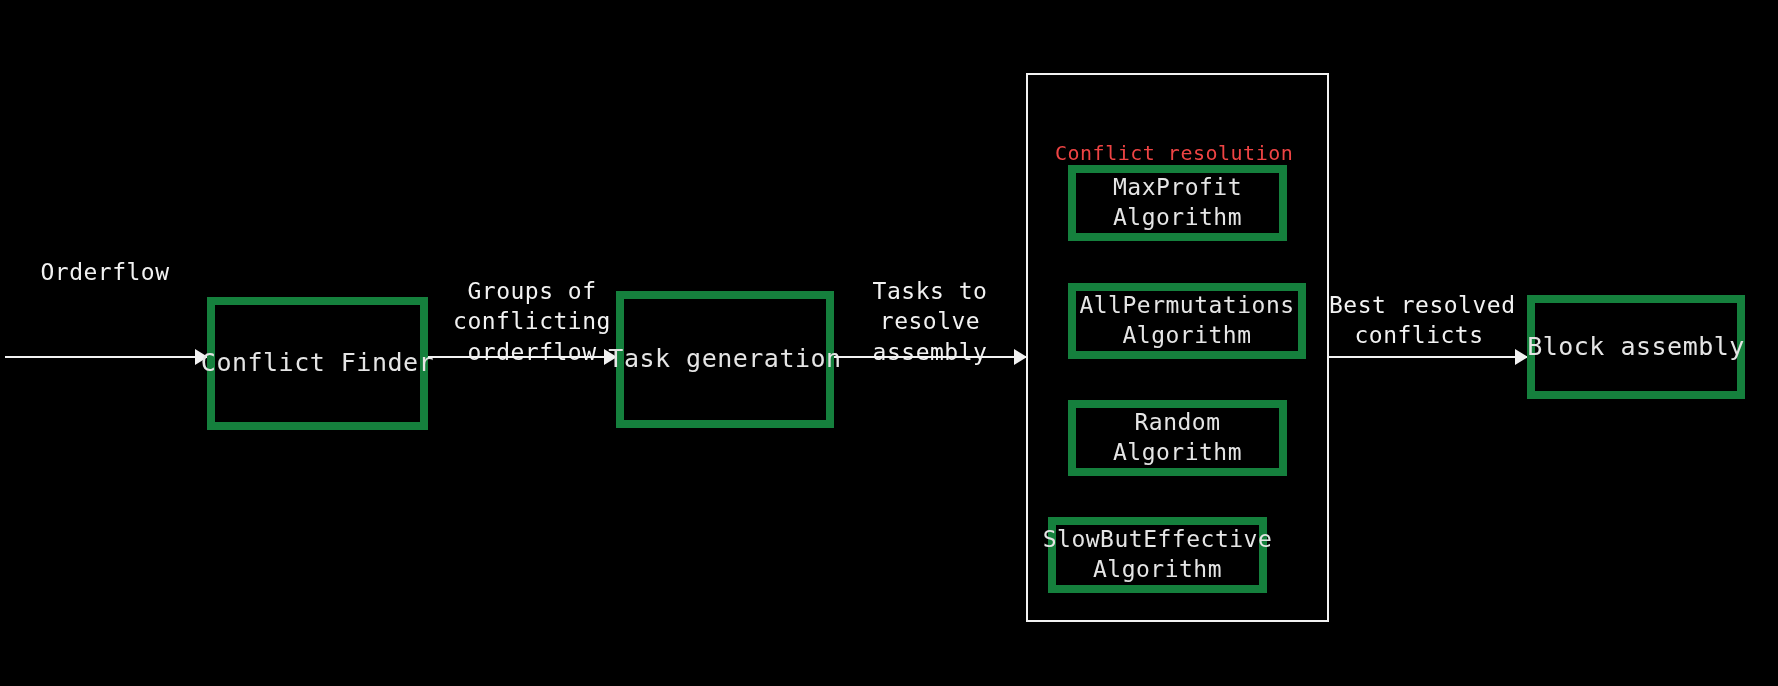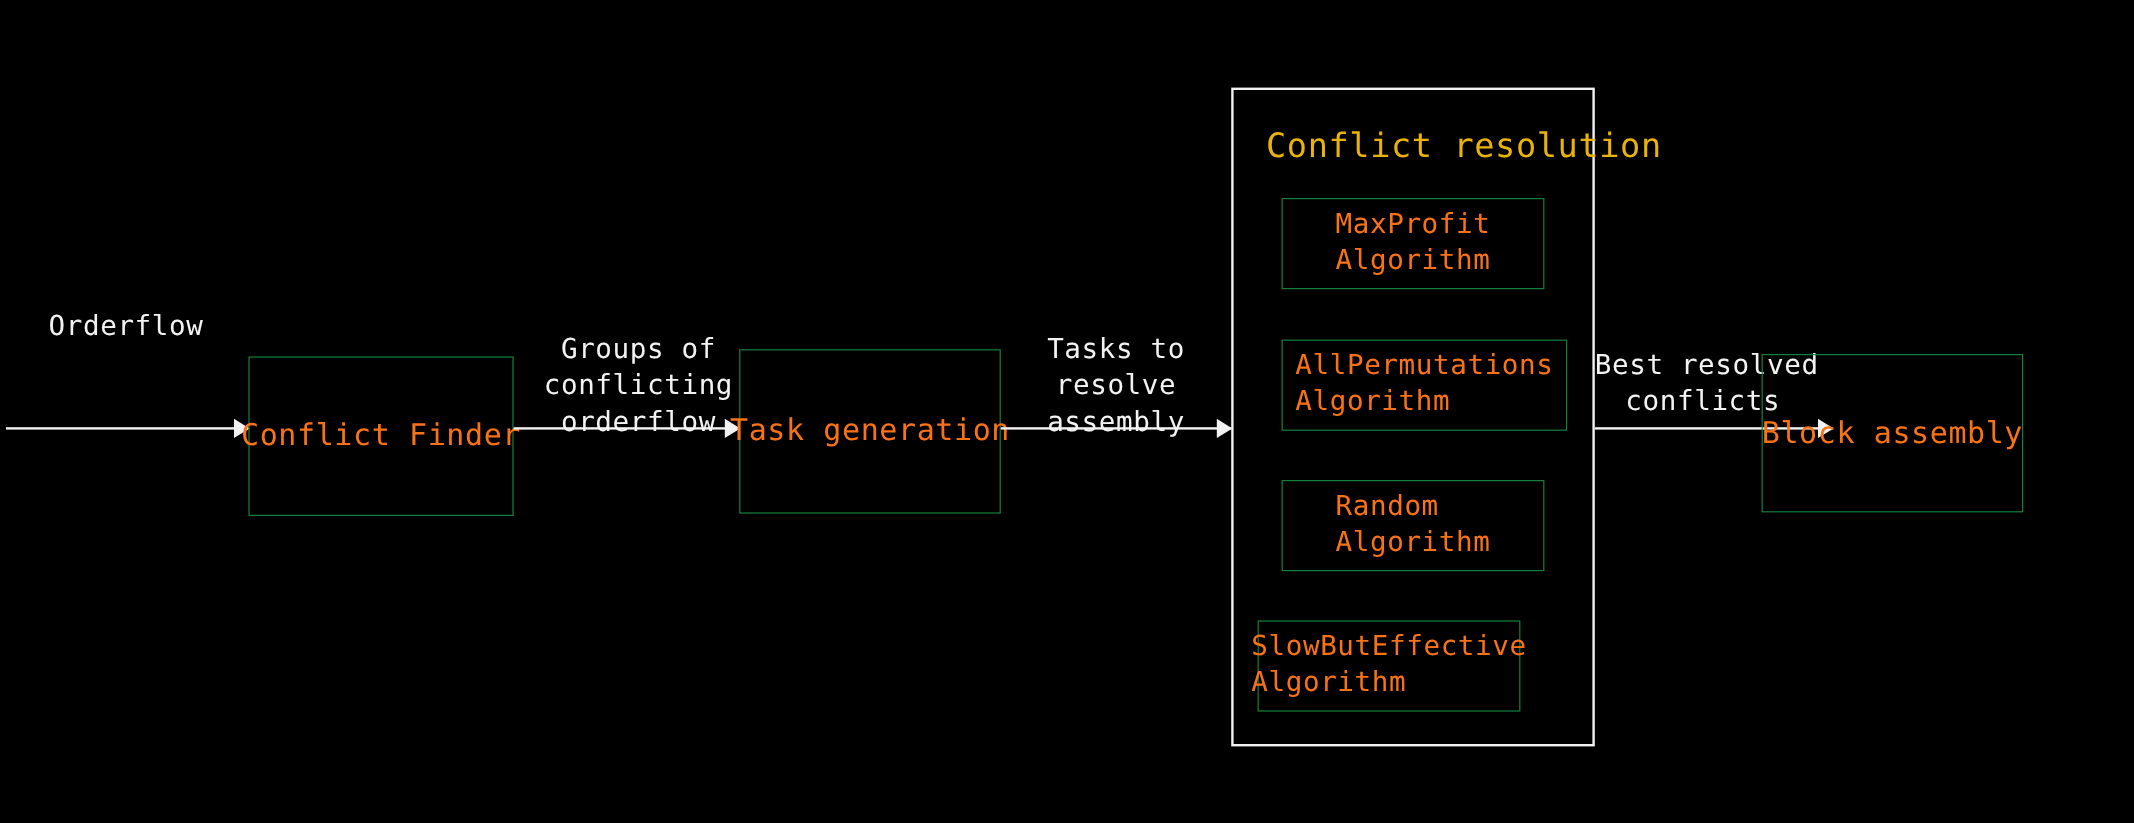--- a/index.html
+++ b/index.html
@@ -13,26 +13,26 @@
   #canvas {
     position: relative;
     width: 1778px;
     height: 686px;
     background: #000000;
     overflow: hidden;
   }
   .node {
     position: absolute;
     box-sizing: border-box;
-    border: 1px solid #15803d;
-    color: #f97316;
+    border: 8px solid #15803d;
+    color: #e5e5e5;
     display: flex;
     align-items: center;
     justify-content: center;
-    text-align: left;
+    text-align: center;
     white-space: pre;
     line-height: 1.30;
     letter-spacing: 0.5px;
   }
   .node-label {
     white-space: pre;
   }
   .edge-label {
     position: absolute;
     color: #f2f2f2;
@@ -42,24 +42,25 @@
     letter-spacing: 0.5px;
     font-size: 23px;
   }
   .group-box {
     position: absolute;
     box-sizing: border-box;
     border: 2px solid #f2f2f2;
   }
   .group-title {
     position: absolute;
-    color: #eab308;
+    color: #ef4444;
     white-space: pre;
     letter-spacing: 0.5px;
-    font-size: 28px;
+    font-size: 20px;
+    margin-top: 36px;
   }
   .arrow {
     position: absolute;
     height: 2px;
     background: #f2f2f2;
   }
   .arrow::after {
     content: "";
     position: absolute;
     right: -1px;
@@ -119,17 +120,17 @@
 
   <div class="node algo-node" style="left:1048px; top:517px; width:219px; height:76px;">
     <span class="node-label">SlowButEffective
 Algorithm</span>
   </div>
 
   <div class="edge-label" style="left:1329px; top:290px; width:180px;">Best resolved
 conflicts</div>
   <div class="arrow" style="left:1329px; top:356px; width:198px;"></div>
 
-  <div class="node big-node" style="left:1468px; top:295px; width:218px; height:132px;">
+  <div class="node big-node" style="left:1527px; top:295px; width:218px; height:104px;">
     <span class="node-label">Block assembly</span>
   </div>
 
 </div>
 
 </body></html>

